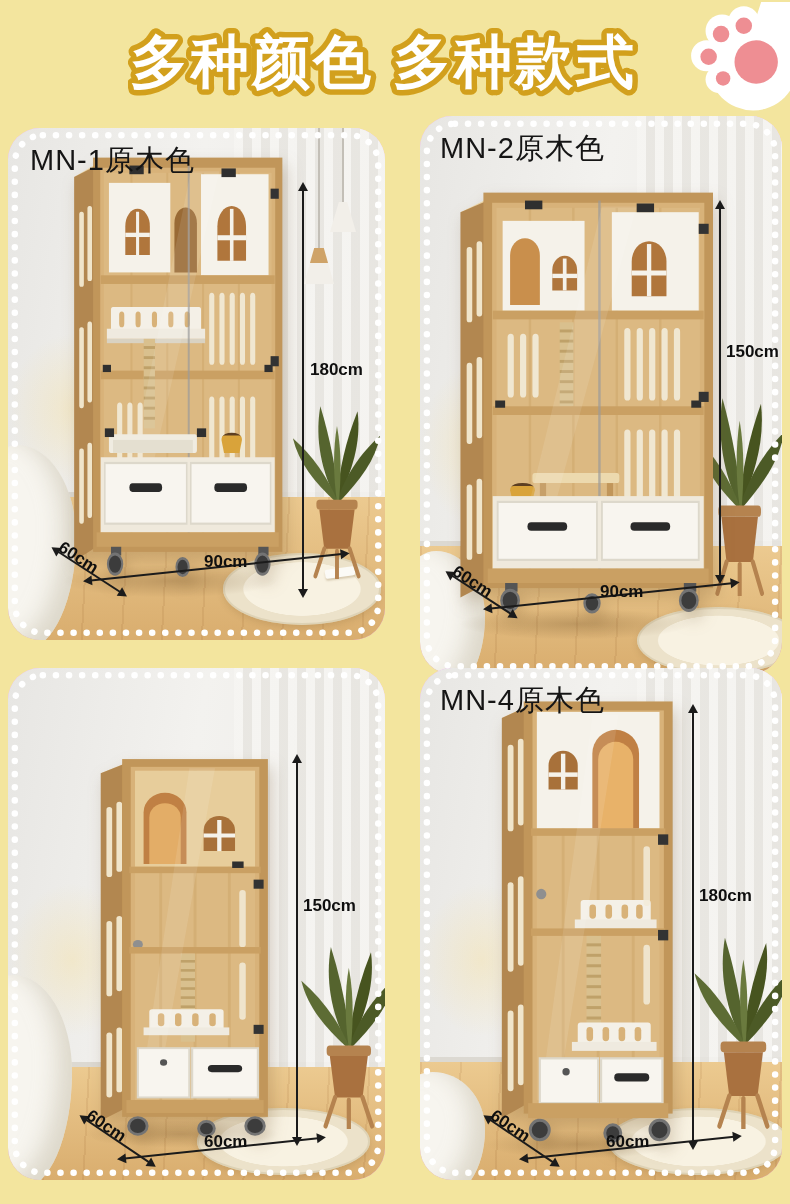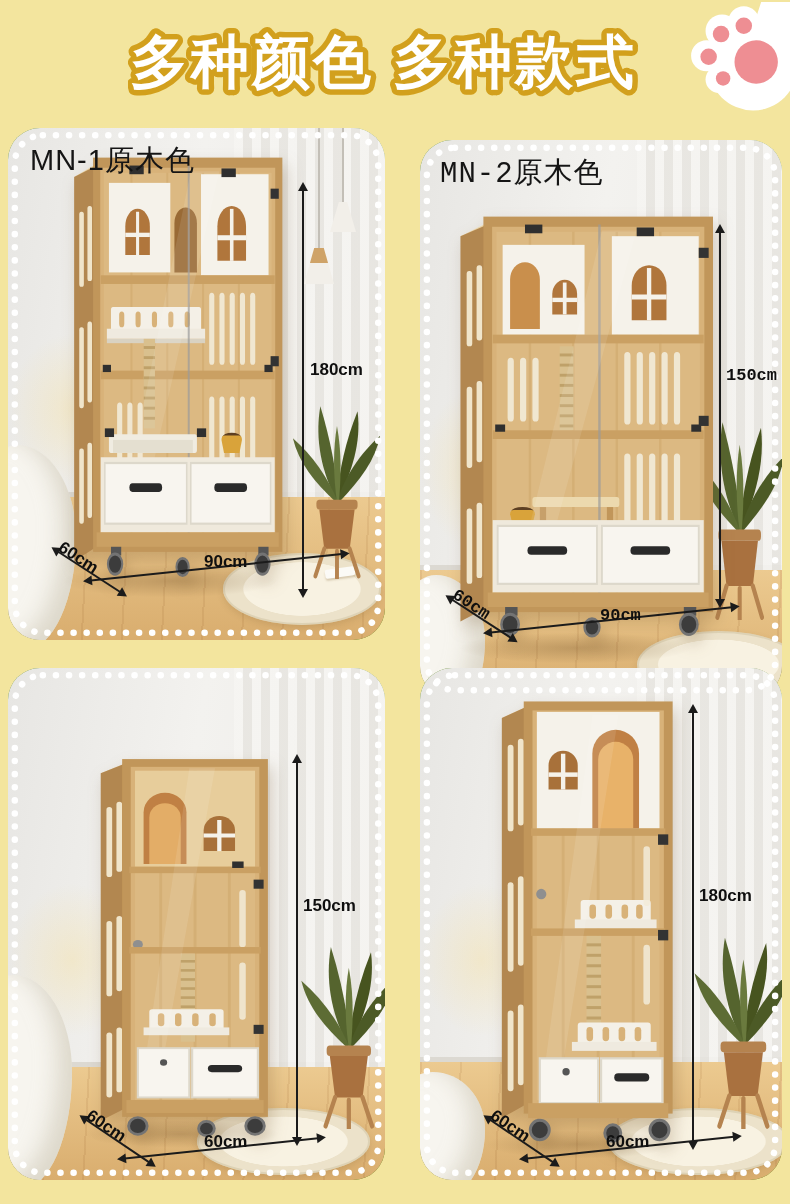--- a/index.html
+++ b/index.html
@@ -6,23 +6,23 @@
   body{font-family:"Liberation Sans","DejaVu Sans",sans-serif;}
   .stage{position:relative;width:790px;height:1204px;overflow:hidden;background:#f3e59e;}
 
   
   .title-svg{position:absolute;left:128px;top:16px;width:544px;height:88px;z-index:3;}
   .title-text{font-family:"Liberation Sans","DejaVu Sans",sans-serif;font-size:58px;font-weight:700;
     fill:#ffffff;stroke:#d2a01d;stroke-width:11px;paint-order:stroke;stroke-linejoin:round;letter-spacing:3px;}
   .paw-svg{position:absolute;right:-16px;top:2px;width:142px;height:124px;z-index:2;}
 
   
-  .card{position:absolute;border-radius:32px;overflow:hidden;background:#4d7c0f;}
+  .card{position:absolute;border-radius:32px;overflow:hidden;background:#f0abfc;}
   .c1{left:8px;top:128px;width:377px;height:512px;}
-  .c2{left:420px;top:140px;width:362px;height:558px;font-family:Liberation Mono, monospace;}
+  .c2{left:420px;top:116px;width:362px;height:558px;}
   .c3{left:8px;top:668px;width:377px;height:512px;}
   .c4{left:420px;top:668px;width:362px;height:512px;}
   .dots{position:absolute;inset:0;width:100%;height:100%;z-index:4;pointer-events:none;}
 
   
   .wall{position:absolute;left:0;right:0;top:0;background:linear-gradient(100deg,#e7e6e3 0%,#f3f2ef 45%,#ebe9e5 100%);}
   .wall::after{content:"";position:absolute;bottom:0;left:0;right:0;height:5px;background:#dcd9d2;}
   .curtain{position:absolute;top:0;right:0;width:40%;background:repeating-linear-gradient(90deg,#f6f5f2 0 9px,#e7e5e0 9px 18px);opacity:.85;}
   .glow{position:absolute;left:0;width:34%;height:30%;background:radial-gradient(ellipse,rgba(246,222,152,.38),transparent 70%);}
   .floor{position:absolute;left:0;right:0;bottom:0;
@@ -569,20 +569,21 @@
         <circle cx="30" cy="294" r="6.5" fill="#3c3c3c" stroke="#737373" stroke-width="2"></circle>
         <circle cx="80" cy="296" r="5.5" fill="#3c3c3c" stroke="#737373" stroke-width="2"></circle>
         <circle cx="112" cy="294" r="6.5" fill="#3c3c3c" stroke="#737373" stroke-width="2"></circle>
       </g>
     </svg>
 
     <svg class="dots">
       <rect x="1.9%" y="1.4%" width="96.2%" height="97.2%" rx="28" fill="none" stroke="#ffffff" stroke-width="6.5" stroke-linecap="round" stroke-dasharray="0.1 13"></rect>
     </svg>
 
+    <div class="panel-label">MN-4原木色</div>
     <div class="dimv" style="left:272px;top:38px;height:442px;"></div>
     <span class="dimlab" style="left:279px;top:218px;">180cm</span>
     <div class="dimh rotm6" style="left:102px;top:490px;width:218px;"></div>
     <span class="dimlab" style="left:186px;top:464px;">60cm</span>
     <div class="dimh rot34" style="left:66px;top:448px;width:86px;"></div>
     <span class="dimlab rot34" style="left:72px;top:436px;">60cm</span>
   </section>
 
 </div>
 

